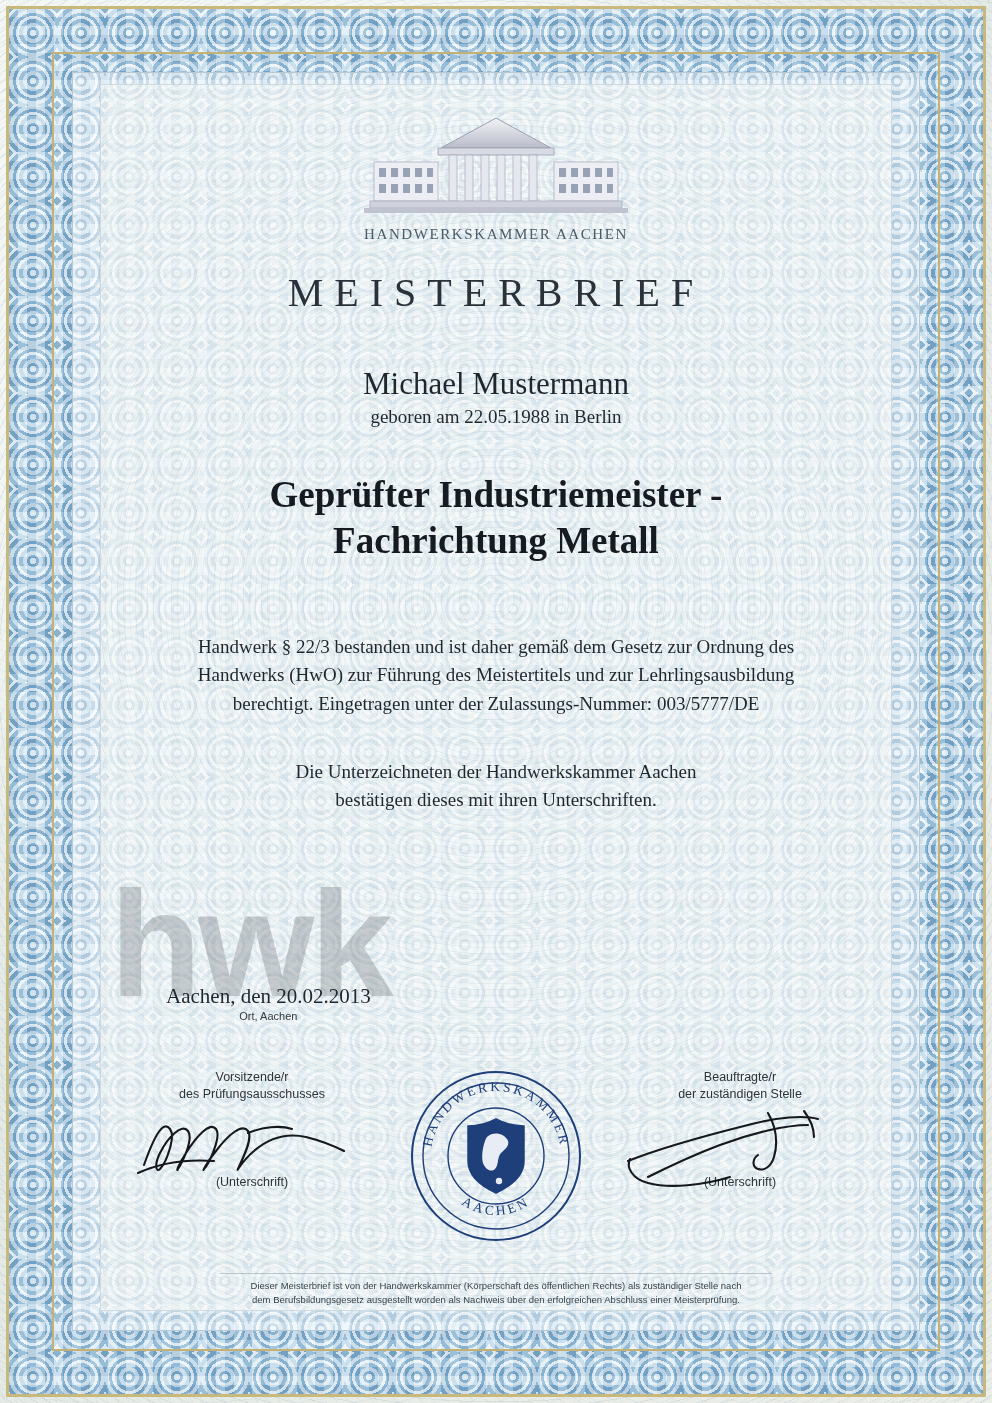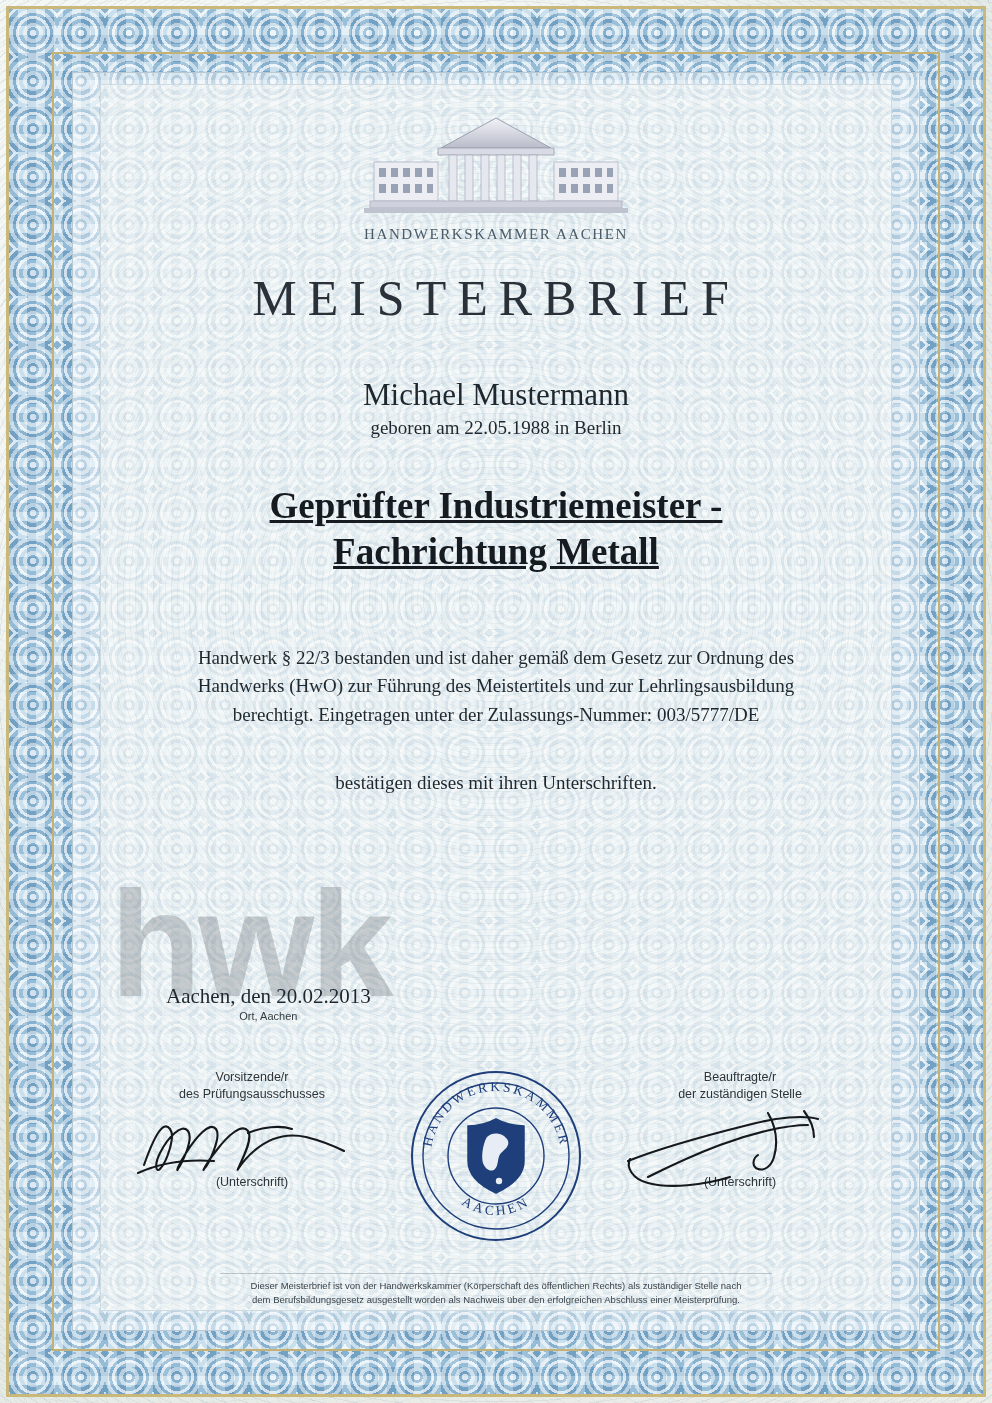--- a/index.html
+++ b/index.html
@@ -91,21 +91,21 @@
   .crest-label {
     margin-top: 4px;
     font-size: 15px;
     letter-spacing: 1.6px;
     color: #4a5a66;
     font-family: "Liberation Serif", serif;
   }
 
   .title {
     margin-top: 26px;
-    font-size: 50px;
+    font-size: 40px;
     letter-spacing: 11px;
     color: #2a3138;
     font-family: "Liberation Serif", serif;
   }
 
   .holder-name {
     margin-top: 50px;
     font-size: 31px;
     color: #1f272e;
   }
@@ -122,21 +122,20 @@
     color: #1f272e;
   }
 
   .qualification {
     margin-top: 44px;
     font-size: 37px;
     font-weight: bold;
     line-height: 1.25;
     color: #151b21;
     padding: 0 40px;
-    text-decoration: underline;
   }
 
   .legal {
     margin-top: 68px;
     font-size: 19px;
     line-height: 1.5;
     padding: 0 72px;
     color: #1f272e;
   }
 
@@ -312,20 +311,21 @@
 
 
     <div class="qualification">
       <div>Geprüfter Industriemeister -</div>
       <div>Fachrichtung Metall</div>
     </div>
 
     <div class="legal">Handwerk § 22/3 bestanden und ist daher  gemäß dem Gesetz zur Ordnung des Handwerks (HwO) zur Führung des Meistertitels und zur Lehrlingsausbildung berechtigt. Eingetragen unter der Zulassungs-Nummer: 003/5777/DE</div>
 
     <div class="signers-note">
+      <div>Die Unterzeichneten der Handwerkskammer Aachen</div>
       <div>bestätigen dieses mit ihren Unterschriften.</div>
     </div>
 
     <div class="watermark">hwk</div>
 
     <div class="place-date-wrap">
       <div class="place-date">Aachen, den 20.02.2013</div>
       <div class="place-date-caption">Ort, Aachen</div>
     </div>
 

